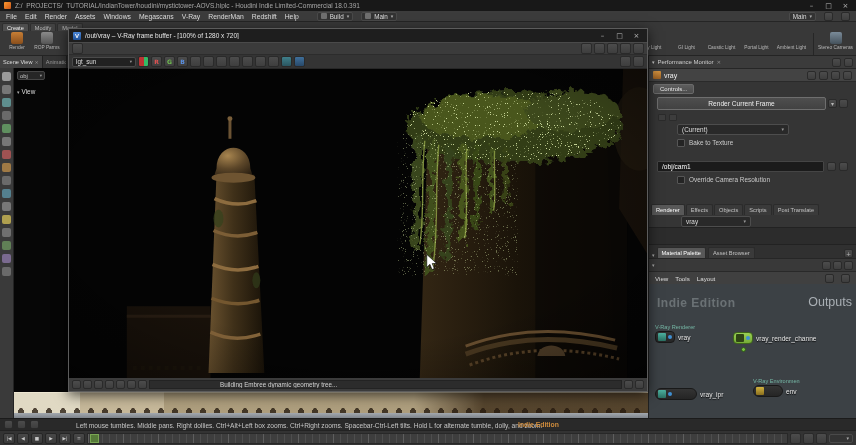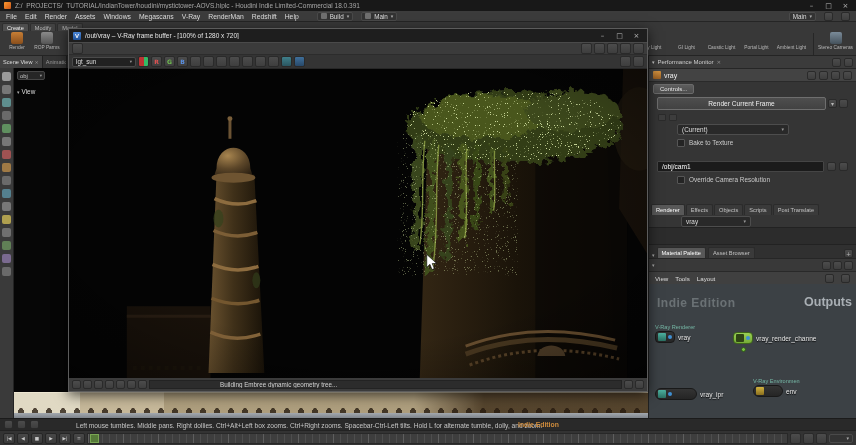--- a/index.html
+++ b/index.html
@@ -96,21 +96,21 @@
   .rtab{height:11px;padding:0 4px;background:#3a3a3a;border:1px solid #2b2b2b;border-bottom:none;
     border-radius:2px 2px 0 0;font-size:5.7px;color:#c2c2c2;display:flex;align-items:center;white-space:nowrap;}
   .rtab.on{background:#585858;color:#fff;}
   #rs-sect{top:159px;height:12px;padding-left:32px;}
   #rs-split{top:171px;height:18px;background:#2c2c2c;border-top:1px solid #222;border-bottom:1px solid #222;}
   #rs-pal{top:189px;height:13px;background:#303030;gap:2px;padding:0 3px;align-items:flex-end;}
   #rs-nettb{top:202px;height:13px;background:#393939;gap:2px;padding:0 3px;border-top:1px solid #262626;}
   #rs-netm{top:215px;height:13px;background:#404040;gap:7px;padding:0 6px;font-size:6.2px;color:#ddd;border-top:1px solid #292929;}
   #canvas{top:228px;bottom:0;height:auto;display:block;background:#3c4145;overflow:hidden;}
   #watermark{position:absolute;left:8px;top:12px;font-size:12px;font-weight:bold;color:rgba(205,214,219,0.32);letter-spacing:0.5px;}
-  #context-label{position:absolute;right:4px;top:11px;font-size:12.5px;font-weight:bold;color:#a9afb4;}
+  #context-label{position:absolute;right:4px;top:11px;font-size:12.5px;font-weight:normal;color:#a9afb4;}
   .ntype{font-size:5.6px;color:#7ec9b4;opacity:0.85;white-space:nowrap;}
   .nname2{font-size:6.6px;color:#e9e9e9;text-shadow:0 1px 1px #000;white-space:nowrap;}
   .nbody{height:12px;border:1px solid #191919;border-radius:4px;background:linear-gradient(#343434,#252525);
     display:inline-flex;align-items:center;gap:2px;padding:0 2px;}
   .nbody .nic{width:8px;height:8px;border-radius:1px;background:linear-gradient(#4db2a0,#2a6f62);}
   .nbody .flag{width:4px;height:4px;border-radius:50%;background:#3f8fd2;}
   .nbody.green{background:linear-gradient(#9ad155,#76ac37);border-color:#3f661a;}
   .nbody.green .nic{background:#2f4416;}
 
   

